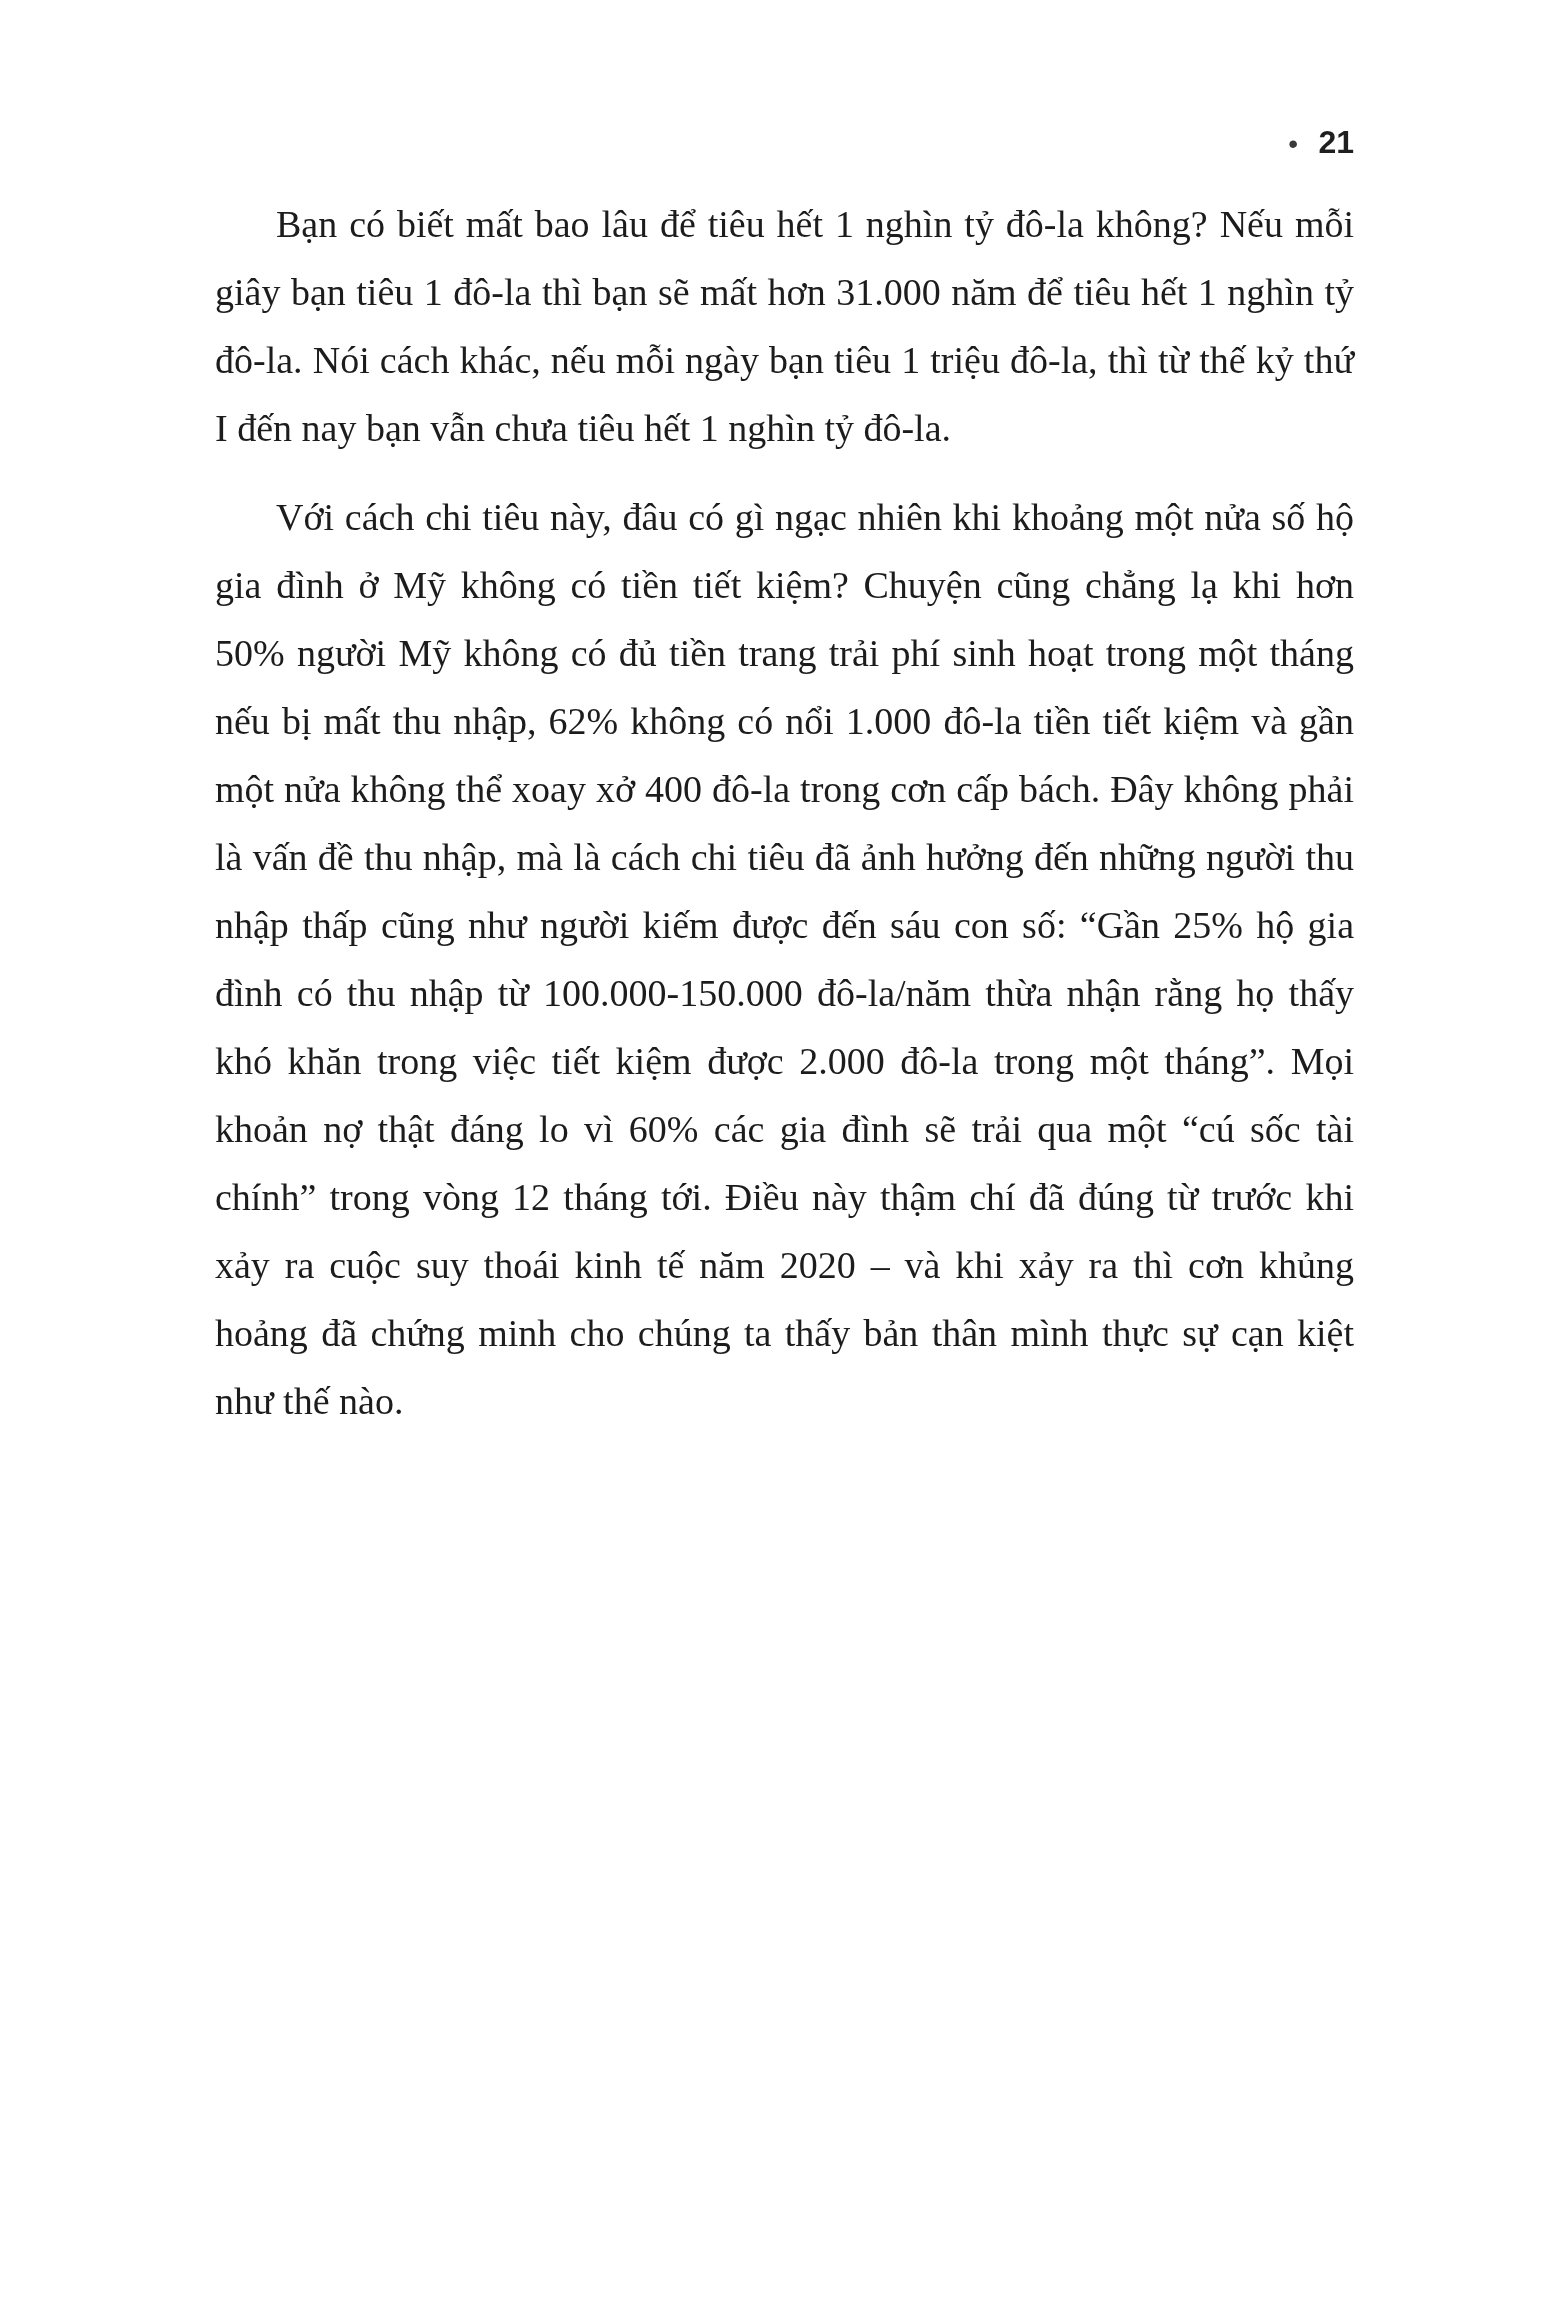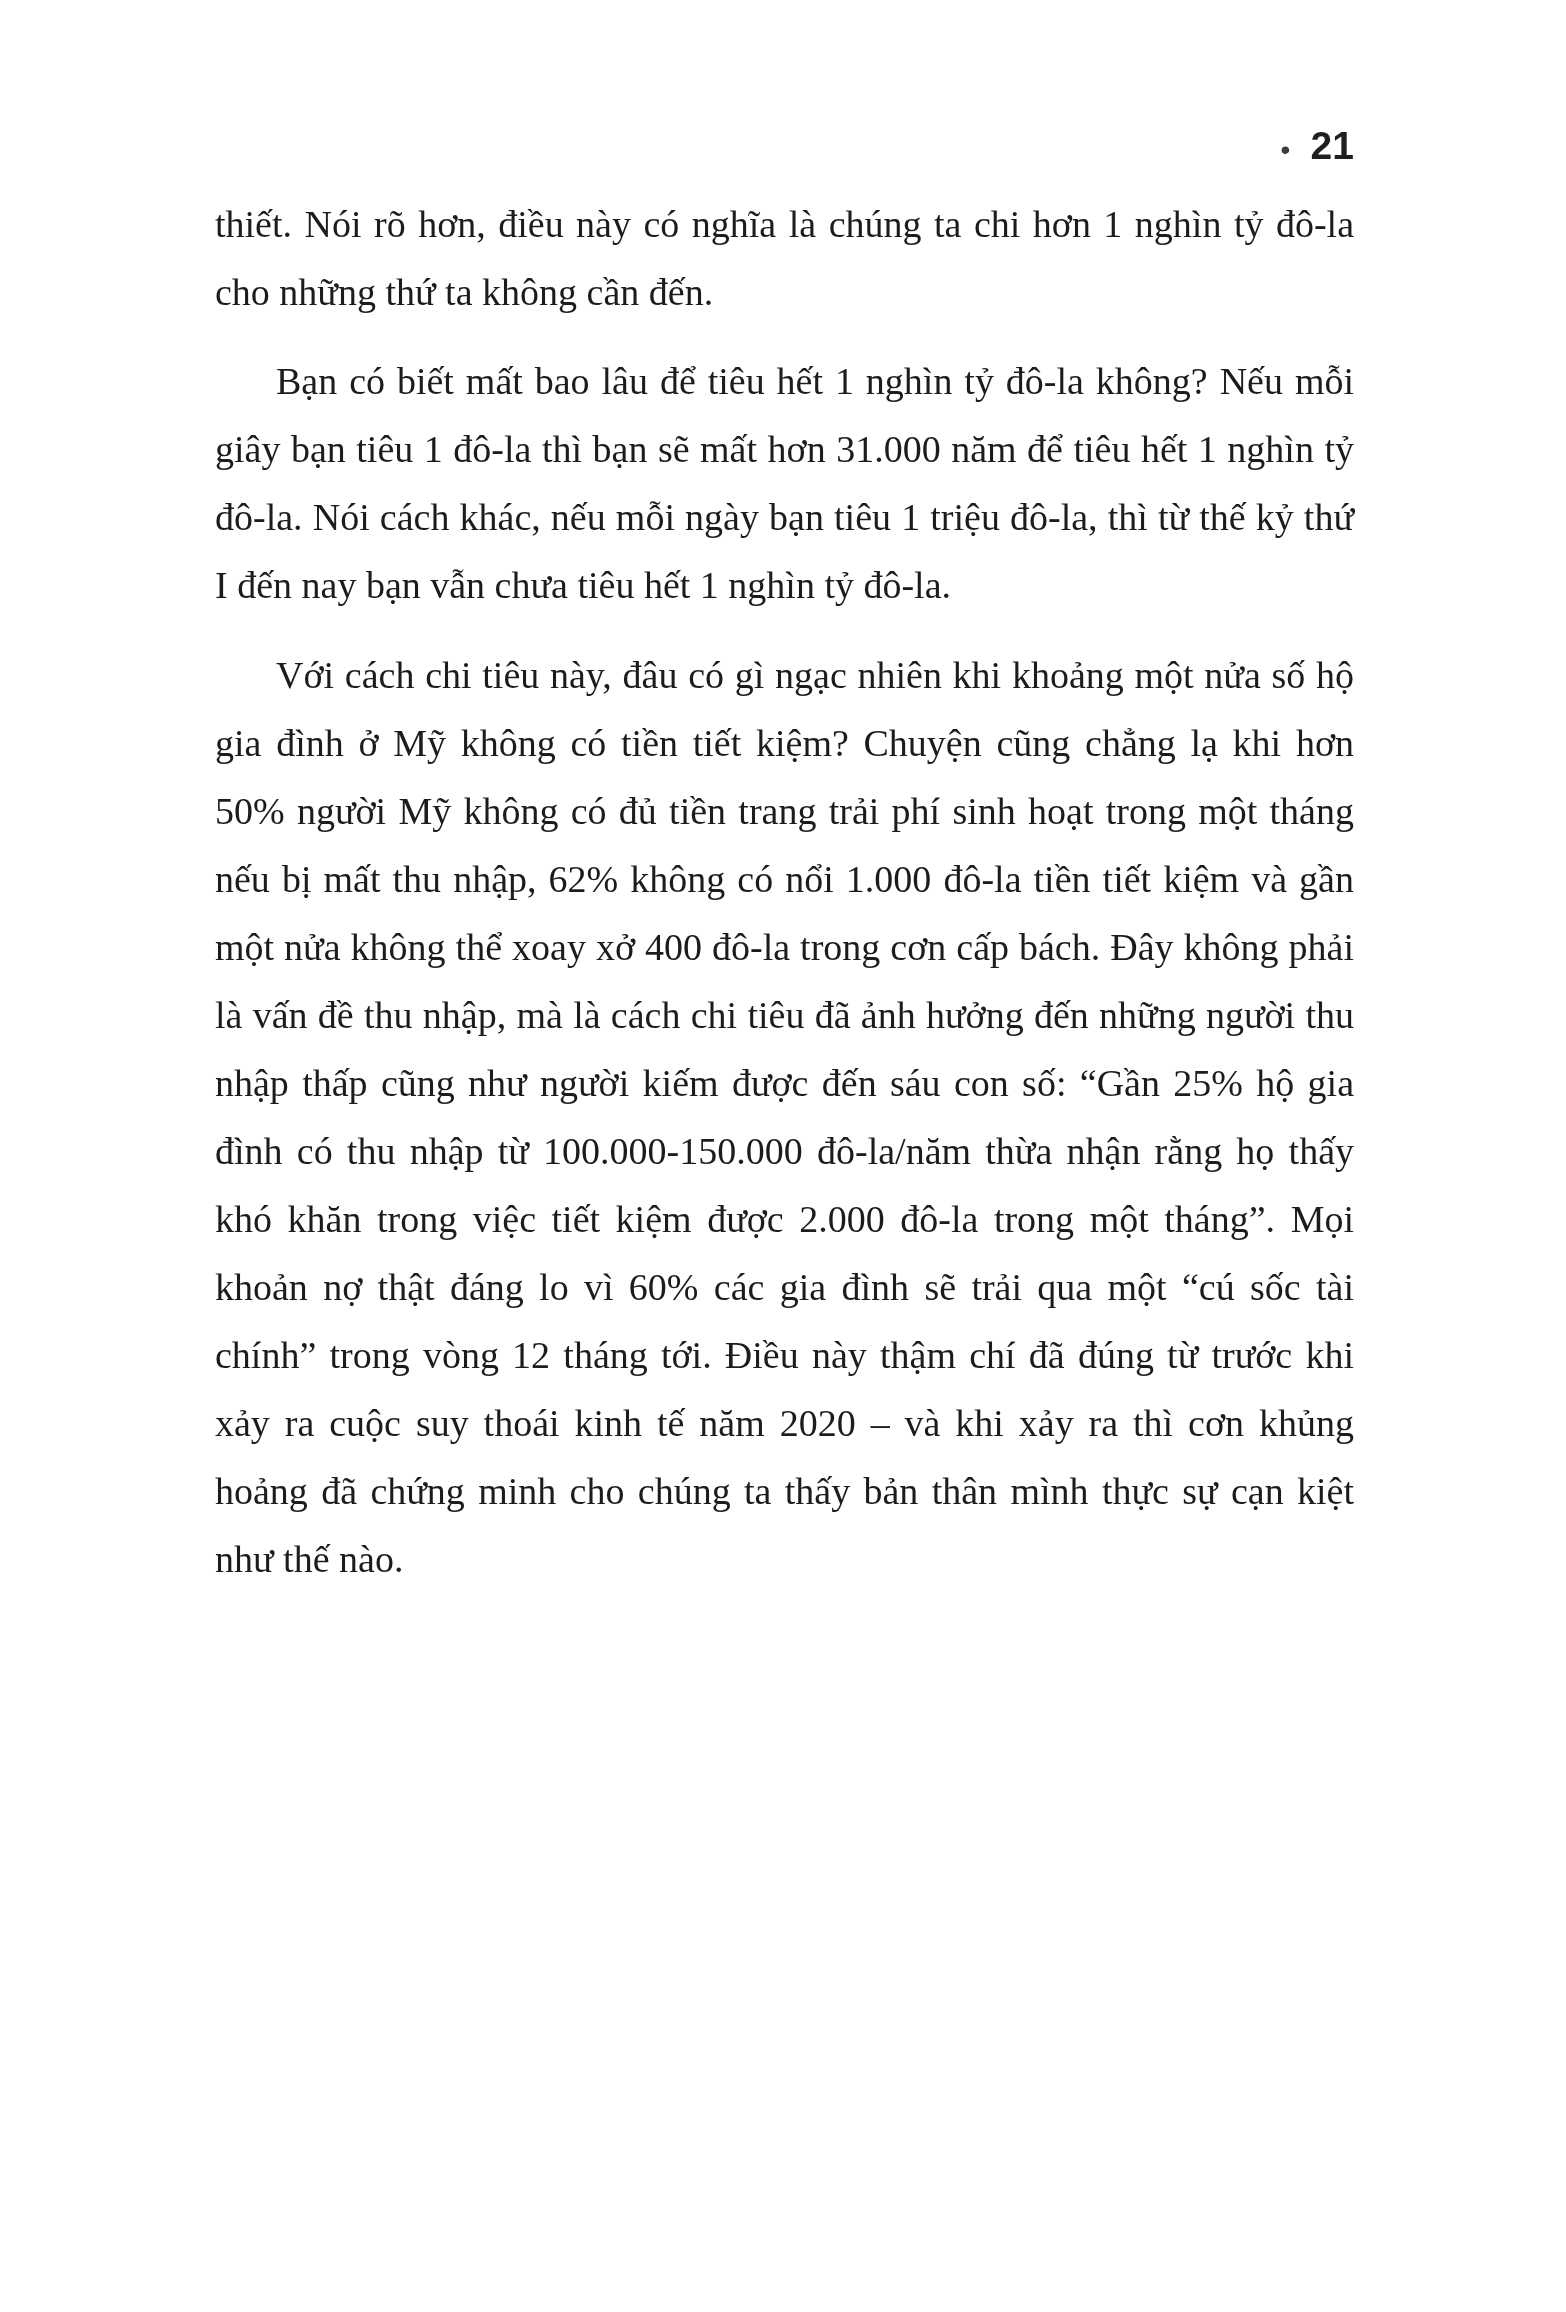--- a/index.html
+++ b/index.html
@@ -31,21 +31,21 @@
     letter-spacing: 4.2px;
     color: #9d9d9d;
     font-weight: 400;
   }
   .separator-dot {
     font-size: 28px;
     color: #3a3a3a;
     margin: 0 20.4px 0 24px;
   }
   .page-number {
-    font-size: 39px;
+    font-size: 32px;
     color: #1f1f1f;
     font-weight: 700;
     letter-spacing: 0;
   }
   .page-body {
     position: absolute;
     top: 190px;
     left: 215px;
     width: 1139px;
     font-size: 38px;
@@ -65,19 +65,18 @@
 <body>
 
 <div class="page">
 
   <div class="page-header">
     <span class="separator-dot">•</span>
     <span class="page-number">21</span>
   </div>
 
   <div class="page-body">
-    <p>thiết. Nói rõ hơn, điều này có nghĩa là chúng ta chi hơn 1 nghìn tỷ đô-la cho những thứ ta không cần đến.</p>
     <p class="indent">Bạn có biết mất bao lâu để tiêu hết 1 nghìn tỷ đô-la không? Nếu mỗi giây bạn tiêu 1 đô-la thì bạn sẽ mất hơn 31.000 năm để tiêu hết 1 nghìn tỷ đô-la. Nói cách khác, nếu mỗi ngày bạn tiêu 1 triệu đô-la, thì từ thế kỷ thứ I đến nay bạn vẫn chưa tiêu hết 1 nghìn tỷ đô-la.</p>
     <p class="indent">Với cách chi tiêu này, đâu có gì ngạc nhiên khi khoảng một nửa số hộ gia đình ở Mỹ không có tiền tiết kiệm? Chuyện cũng chẳng lạ khi hơn 50% người Mỹ không có đủ tiền trang trải phí sinh hoạt trong một tháng nếu bị mất thu nhập, 62% không có nổi 1.000 đô-la tiền tiết kiệm và gần một nửa không thể xoay xở 400 đô-la trong cơn cấp bách. Đây không phải là vấn đề thu nhập, mà là cách chi tiêu đã ảnh hưởng đến những người thu nhập thấp cũng như người kiếm được đến sáu con số: “Gần 25% hộ gia đình có thu nhập từ 100.000-150.000 đô-la/năm thừa nhận rằng họ thấy khó khăn trong việc tiết kiệm được 2.000 đô-la trong một tháng”. Mọi khoản nợ thật đáng lo vì 60% các gia đình sẽ trải qua một “cú sốc tài chính” trong vòng 12 tháng tới. Điều này thậm chí đã đúng từ trước khi xảy ra cuộc suy thoái kinh tế năm 2020 – và khi xảy ra thì cơn khủng hoảng đã chứng minh cho chúng ta thấy bản thân mình thực sự cạn kiệt như thế nào.</p>
   </div>
 
 </div>
 
 
 </body></html>

